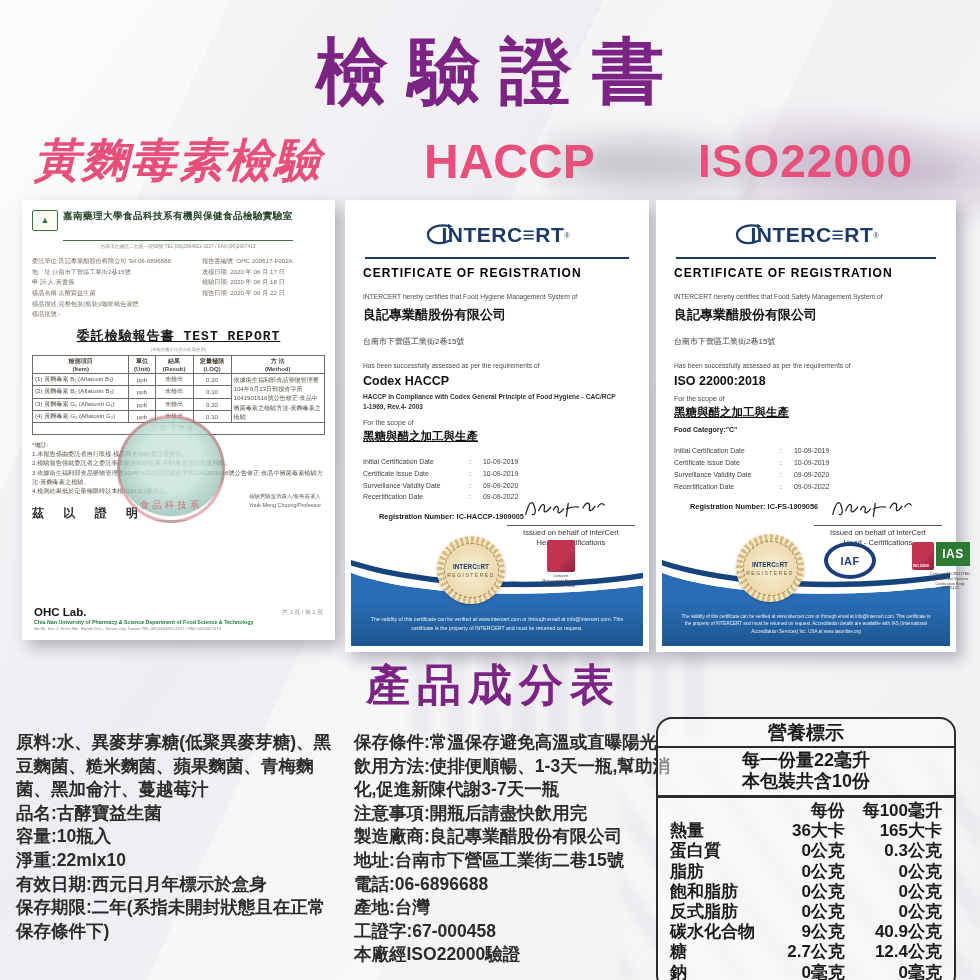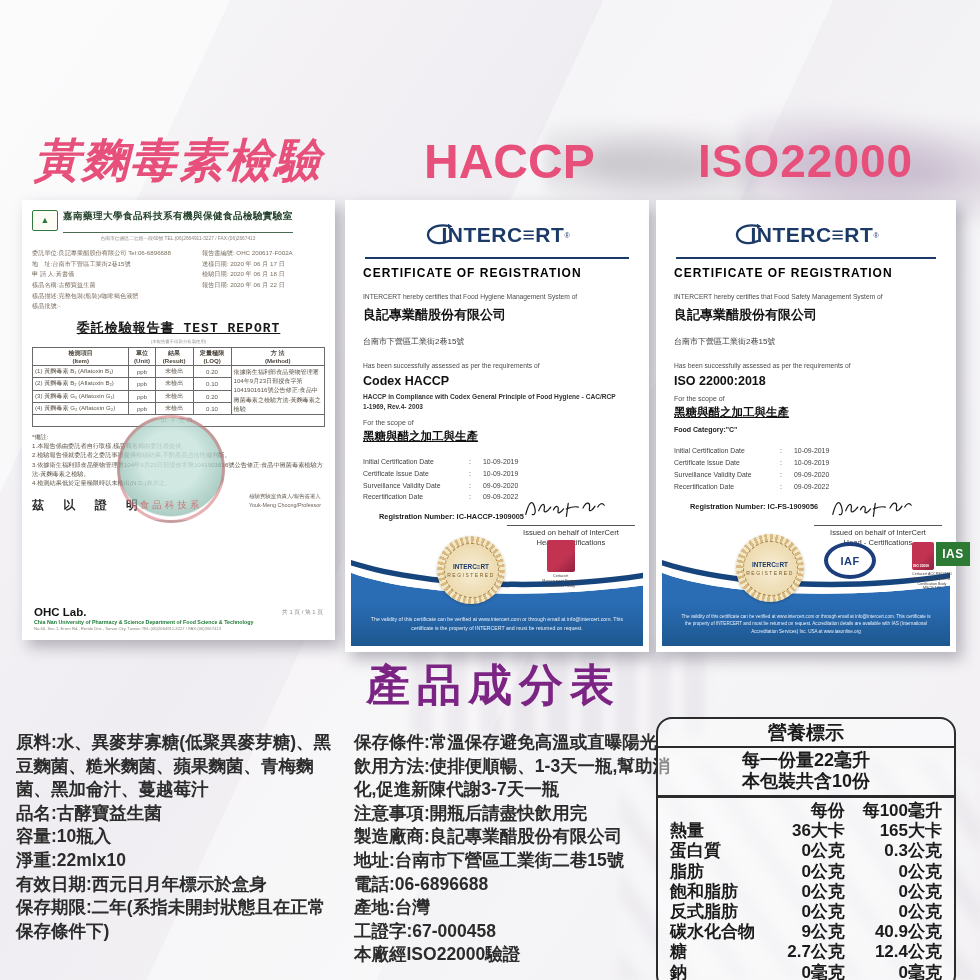--- a/index.html
+++ b/index.html
@@ -25,21 +25,21 @@
 
   .cert{position:absolute;background:#fff;box-shadow:6px 7px 14px rgba(105,100,115,.45);}
   #cert1{left:22px;top:200px;width:313px;height:440px;padding:0 10px;box-sizing:border-box;}
   #cert2{left:345px;top:200px;width:304px;height:452px;}
   #cert3{left:656px;top:200px;width:300px;height:452px;}
 
   
   .c1-head{display:flex;align-items:flex-start;margin-top:10px;}
   .c1-logo{width:24px;height:19px;border:1.5px solid #2f7a3c;border-radius:2px;display:flex;align-items:center;justify-content:center;
     color:#2f7a3c;font-size:9px;line-height:1;margin-right:5px;flex:none;background:#fdfdf6;}
-  .c1-title{font-size:9.6px;font-weight:bold;color:#25422c;letter-spacing:.4px;border-bottom:1px solid #4a6a50;padding-bottom:9px;white-space:nowrap;}
+  .c1-title{font-size:9.6px;font-weight:bold;color:#25422c;letter-spacing:.4px;border-bottom:1px solid #4a6a50;padding-bottom:17px;white-space:nowrap;}
   .c1-contact{font-size:4.8px;color:#8b867e;text-align:center;margin-top:2px;}
   .c1-fields{display:flex;margin-top:7px;font-size:6.2px;color:#7a6e60;line-height:1.72;}
   .c1-col-l{width:58%;}
   .c1-col-r{width:42%;}
   .c1-report-title{text-align:center;font-size:13px;font-weight:bold;color:#181818;margin-top:7px;text-decoration:underline;letter-spacing:1px;font-family:Liberation Mono, monospace;}
   .c1-subnote{text-align:center;font-size:4.4px;color:#999;margin-top:2px;}
   .c1-table{width:100%;border-collapse:collapse;margin-top:3px;font-size:6.1px;color:#5d554a;}
   .c1-table th,.c1-table td{border:1px solid #6a6a6a;padding:1px 2px;text-align:center;}
   .c1-table th{white-space:pre-line;line-height:1.25;font-weight:bold;color:#4c453c;}
   .c1-table td.item{text-align:left;}
@@ -97,21 +97,21 @@
   .badge-col{position:absolute;display:flex;flex-direction:column;align-items:center;z-index:3;}
   #cert2 .badge-col{right:70px;top:340px;}
   .badge-haccp{width:28px;height:32px;background:linear-gradient(135deg,#c23352 60%,#8f1f3f);position:relative;border-radius:2px;}
   .badge-haccp span{position:absolute;left:1px;bottom:9px;transform:rotate(-90deg);transform-origin:left bottom;
     color:#fff;font-size:4.6px;font-weight:bold;letter-spacing:.5px;}
   .badge-caption{font-size:3.7px;color:#444;text-align:center;line-height:1.3;margin-top:2px;white-space:pre-line;}
   .badge-row{position:absolute;display:flex;align-items:flex-start;gap:7px;z-index:3;}
   #cert3 .badge-row{left:168px;top:342px;gap:36px;}
   .iaf-oval{width:44px;height:29px;border:4px solid #1d3e7c;border-radius:50%;background:#fff;
     display:flex;align-items:center;justify-content:center;font-weight:bold;color:#1d3e7c;font-size:11px;letter-spacing:.5px;}
-  .ias-group{display:flex;flex-direction:column;align-items:flex-start;}
+  .ias-group{display:flex;flex-direction:column;align-items:flex-end;}
   .ias-top{display:flex;gap:2px;align-items:flex-start;}
   .badge-iso{width:22px;height:28px;background:linear-gradient(135deg,#c23352 55%,#8f1f3f);border-radius:2px;position:relative;}
   .badge-iso span{position:absolute;left:1px;bottom:2px;color:#fff;font-size:3.4px;font-weight:bold;}
   .badge-ias{width:34px;height:24px;background:#2d7a35;display:flex;align-items:center;justify-content:center;
     color:#fff;font-weight:bold;font-size:12px;letter-spacing:.5px;}
   .cert-foot{position:absolute;left:6px;right:6px;bottom:6px;height:86px;overflow:hidden;z-index:2;}
   .cert-foot svg{display:block;width:100%;height:42px;}
   .cert-band{height:44px;background:linear-gradient(#2a6db5,#1d578f);display:flex;align-items:center;justify-content:center;}
   .cert-band div{color:#e8f0fa;text-align:center;white-space:pre-line;}
   #cert2 .cert-band div{font-size:5.2px;line-height:1.7;}
@@ -140,20 +140,21 @@
 </head>
 <body>
 
 <div id="page">
 
   <div class="decor jar-right"></div>
   <div class="decor jar-mid"></div>
   <div class="decor bottles"></div>
   <div class="decor streaks"></div>
 
+  <div class="main-title">檢驗證書</div>
   <div class="sub-label lbl-afla">黃麴毒素檢驗</div>
   <div class="sub-label lbl-haccp">HACCP</div>
   <div class="sub-label lbl-iso">ISO22000</div>
 
   <div id="cert1" class="cert">
     <div class="c1-head">
       <span class="c1-logo">▲</span>
       <div>
         <div class="c1-title">嘉南藥理大學食品科技系有機與保健食品檢驗實驗室</div>
         <div class="c1-contact">台南市仁德區二仁路一段60號 TEL:(06)2664911-3227 / FAX:(06)2667413</div>

